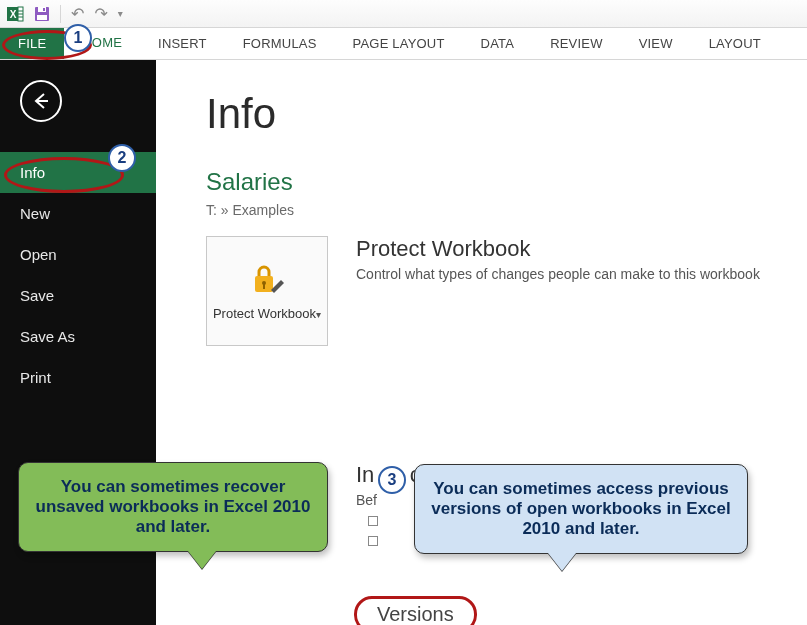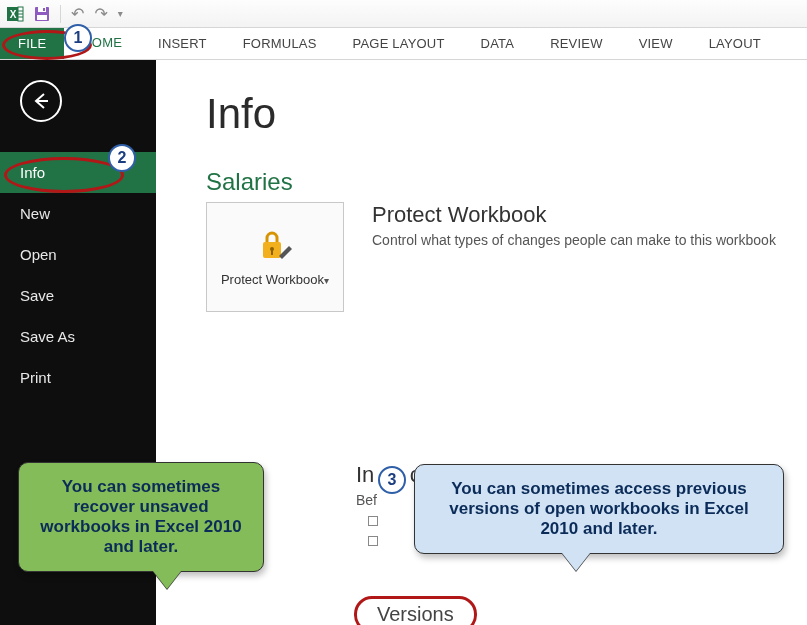--- a/index.html
+++ b/index.html
@@ -34,21 +34,21 @@
   .back-circle svg { display:block; }
   .bs-item { padding: 12px 20px; font-size: 15px; color:#e8e8e8; cursor:pointer; position:relative; }
   .bs-item.active { background: #217346; color:#fff; }
   .bs-content { flex:1; background:#fff; padding: 30px 0 0 50px; position:relative; overflow:hidden; }
 
   .page-title { font-size: 42px; font-weight: 200; color:#2b2b2b; margin-bottom: 30px; }
   .doc-name { font-size: 24px; color:#217346; font-weight: 400; margin-bottom: 6px; }
   .doc-path { font-size: 14px; color:#6a6a6a; margin-bottom: 18px; }
 
   .info-row { display:flex; align-items:flex-start; gap: 28px; margin-bottom: 20px; }
-  .big-btn { width: 138px; height: 110px; border:1px solid #c8c8c8; background:#fafafa; display:flex; flex-direction:column; align-items:center; justify-content:center; gap:6px; cursor:pointer; }
+  .big-btn { width: 122px; height: 110px; border:1px solid #c8c8c8; background:#fafafa; display:flex; flex-direction:column; align-items:center; justify-content:center; gap:6px; cursor:pointer; }
   .big-btn .lbl { font-size:13px; color:#333; text-align:center; line-height:1.2; }
   .big-btn .chev { font-size:10px; color:#555; }
   .section-h { font-size: 22px; color:#333; margin-bottom:4px; }
   .section-d { font-size: 14px; color:#555; }
 
   
   .tip {
     position:absolute; border:1px solid #333; border-radius:10px;
     padding: 14px 16px; text-align:center; font-size:17px; font-weight:bold;
     z-index: 60; box-shadow: 2px 4px 6px rgba(0,0,0,0.25);
@@ -136,20 +136,21 @@
     <div class="bs-item">Close</div>
   </div>
 
   <div class="red-ellipse" style="left:4px; top:157px; width:120px; height:36px;"></div>
 
   <div class="callout-num" style="left:108px; top:144px;">2</div>
 
   <div class="bs-content">
     <div class="page-title">Info</div>
     <div class="doc-name">Salaries</div>
+    <div class="doc-path">T: » Examples</div>
 
     <div class="info-row">
       <div class="big-btn">
         <svg width="40" height="40" viewBox="0 0 40 40">
           <rect x="8" y="16" width="18" height="16" rx="2" fill="#f2b01e"></rect>
           <path d="M12 16 v-4 a5 5 0 0 1 10 0 v4" stroke="#d89400" stroke-width="3" fill="none"></path>
           <circle cx="17" cy="23" r="2" fill="#8f6200"></circle>
           <rect x="16" y="24" width="2" height="5" fill="#8f6200"></rect>
           <path d="M24 30 l10 -10 l3 3 l-10 10 z" fill="#555"></path>
         </svg>
@@ -171,21 +172,21 @@
     <div class="bullet-box" style="left:212px; top:456px;"></div>
     <div class="bullet-box" style="left:212px; top:476px;"></div>
 
     <div class="versions-pill" style="left:198px; top:536px;">Versions</div>
 
   </div>
 </div>
 
 <div class="callout-num" style="left:378px; top:466px;">3</div>
 
-<div class="tip green" style="left:18px; top:462px; width:246px;">
+<div class="tip green" style="left:18px; top:462px; width:310px;">
   <span>You can sometimes recover unsaved workbooks in Excel 2010 and later.</span>
   <div class="tail"></div>
 </div>
 
-<div class="tip blue" style="left:414px; top:464px; width:370px;">
+<div class="tip blue" style="left:414px; top:464px; width:334px;">
   <span>You can sometimes access previous versions of open workbooks in Excel 2010 and later.</span>
   <div class="tail"></div>
 </div>
 
 </body></html>

